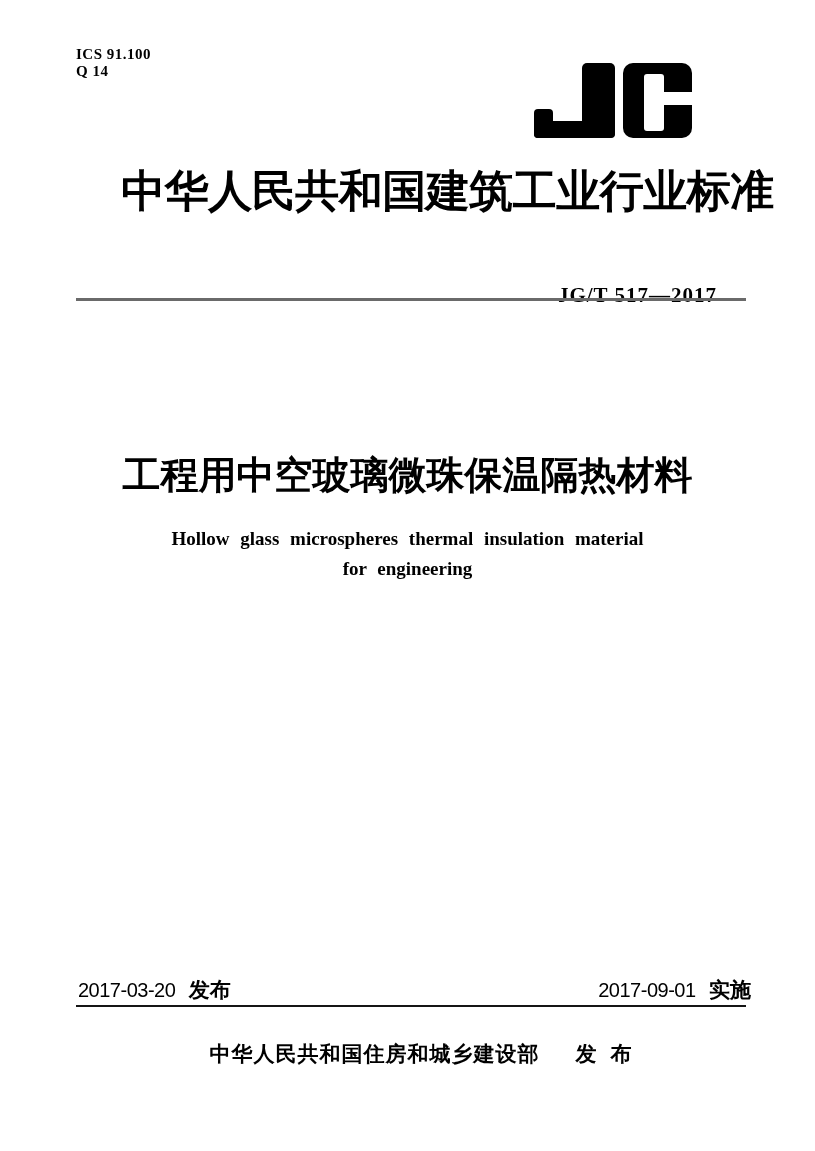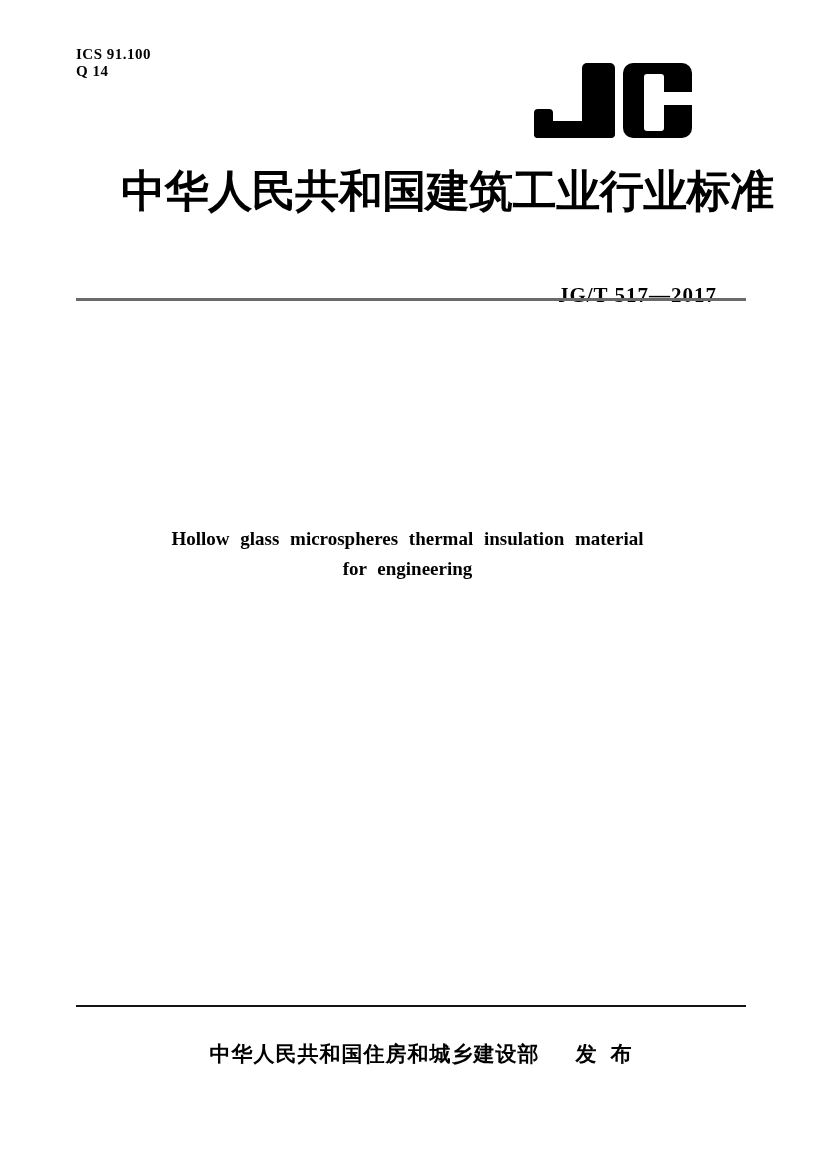--- a/index.html
+++ b/index.html
@@ -173,26 +173,37 @@
       <rect x="119" y="29" width="40" height="13" fill="#fff"></rect>
     </svg>
   </div>
 
   <h1 class="category-title">中华人民共和国建筑工业行业标准</h1>
 
   <div class="std-number">JG/T 517—2017</div>
 
   <div class="rule-header"></div>
 
+  <h2 class="title-zh">工程用中空玻璃微珠保温隔热材料</h2>
 
   <div class="title-en">
     <div>Hollow glass microspheres thermal insulation material</div>
     <div>for engineering</div>
   </div>
 
+  <div class="dates-row">
+    <div>
+      <span class="date-value">2017-03-20</span>
+      <span class="date-label">发布</span>
+    </div>
+    <div>
+      <span class="date-value">2017-09-01</span>
+      <span class="date-label">实施</span>
+    </div>
+  </div>
 
   <div class="rule-footer"></div>
 
   <div class="publisher-row">
     <span class="publisher-name">中华人民共和国住房和城乡建设部</span><span class="publish-action">发 布</span>
   </div>
 
 </div>
 
 </body></html>

